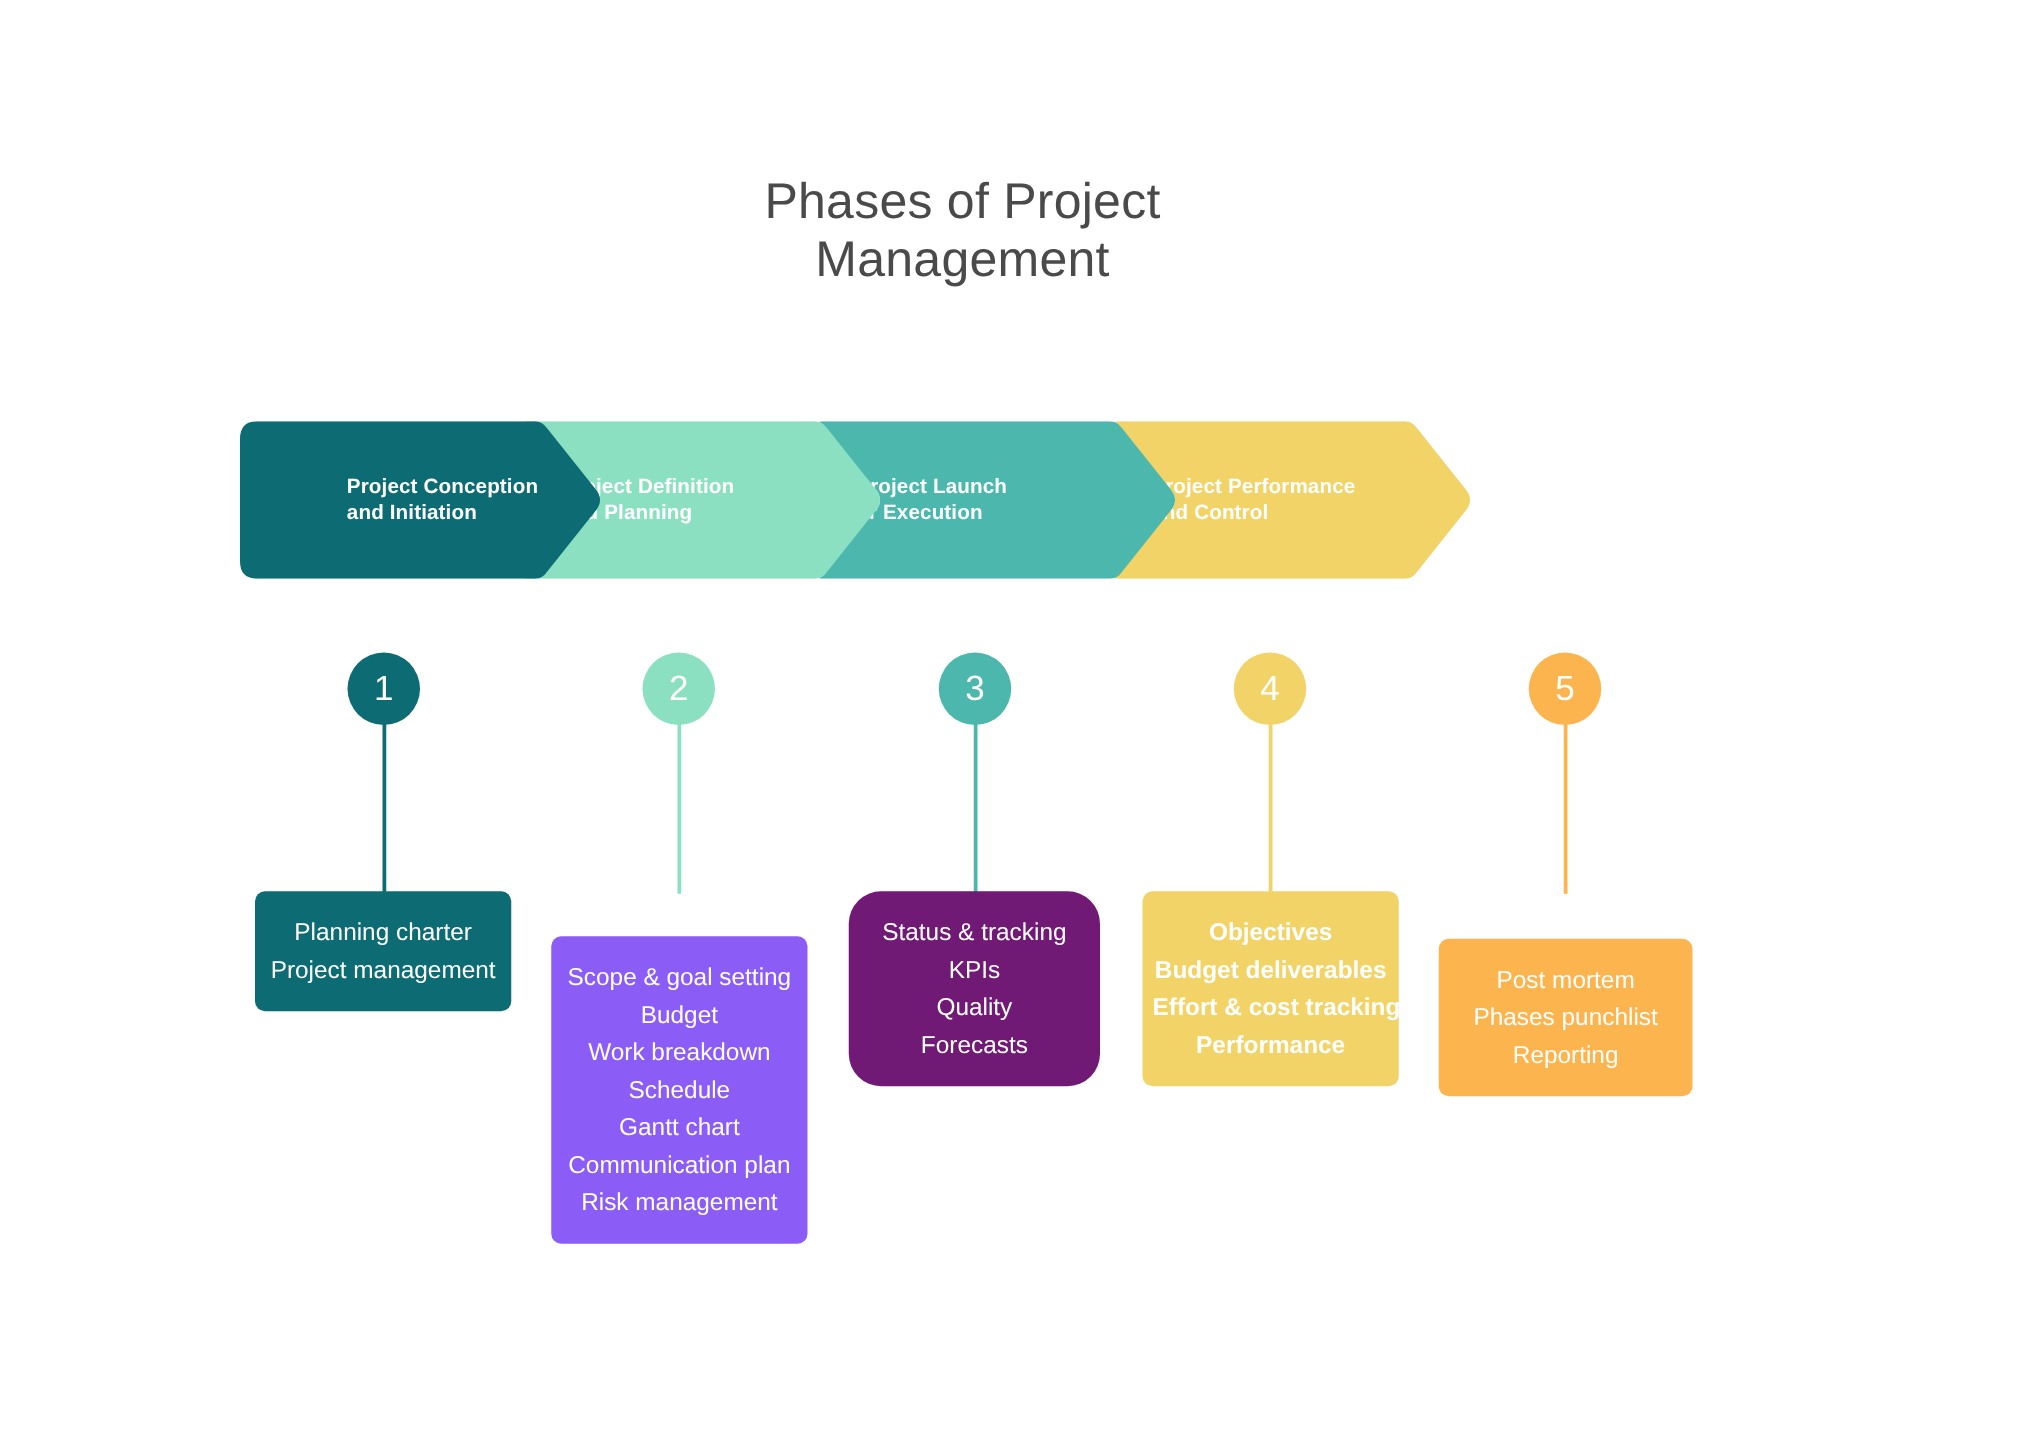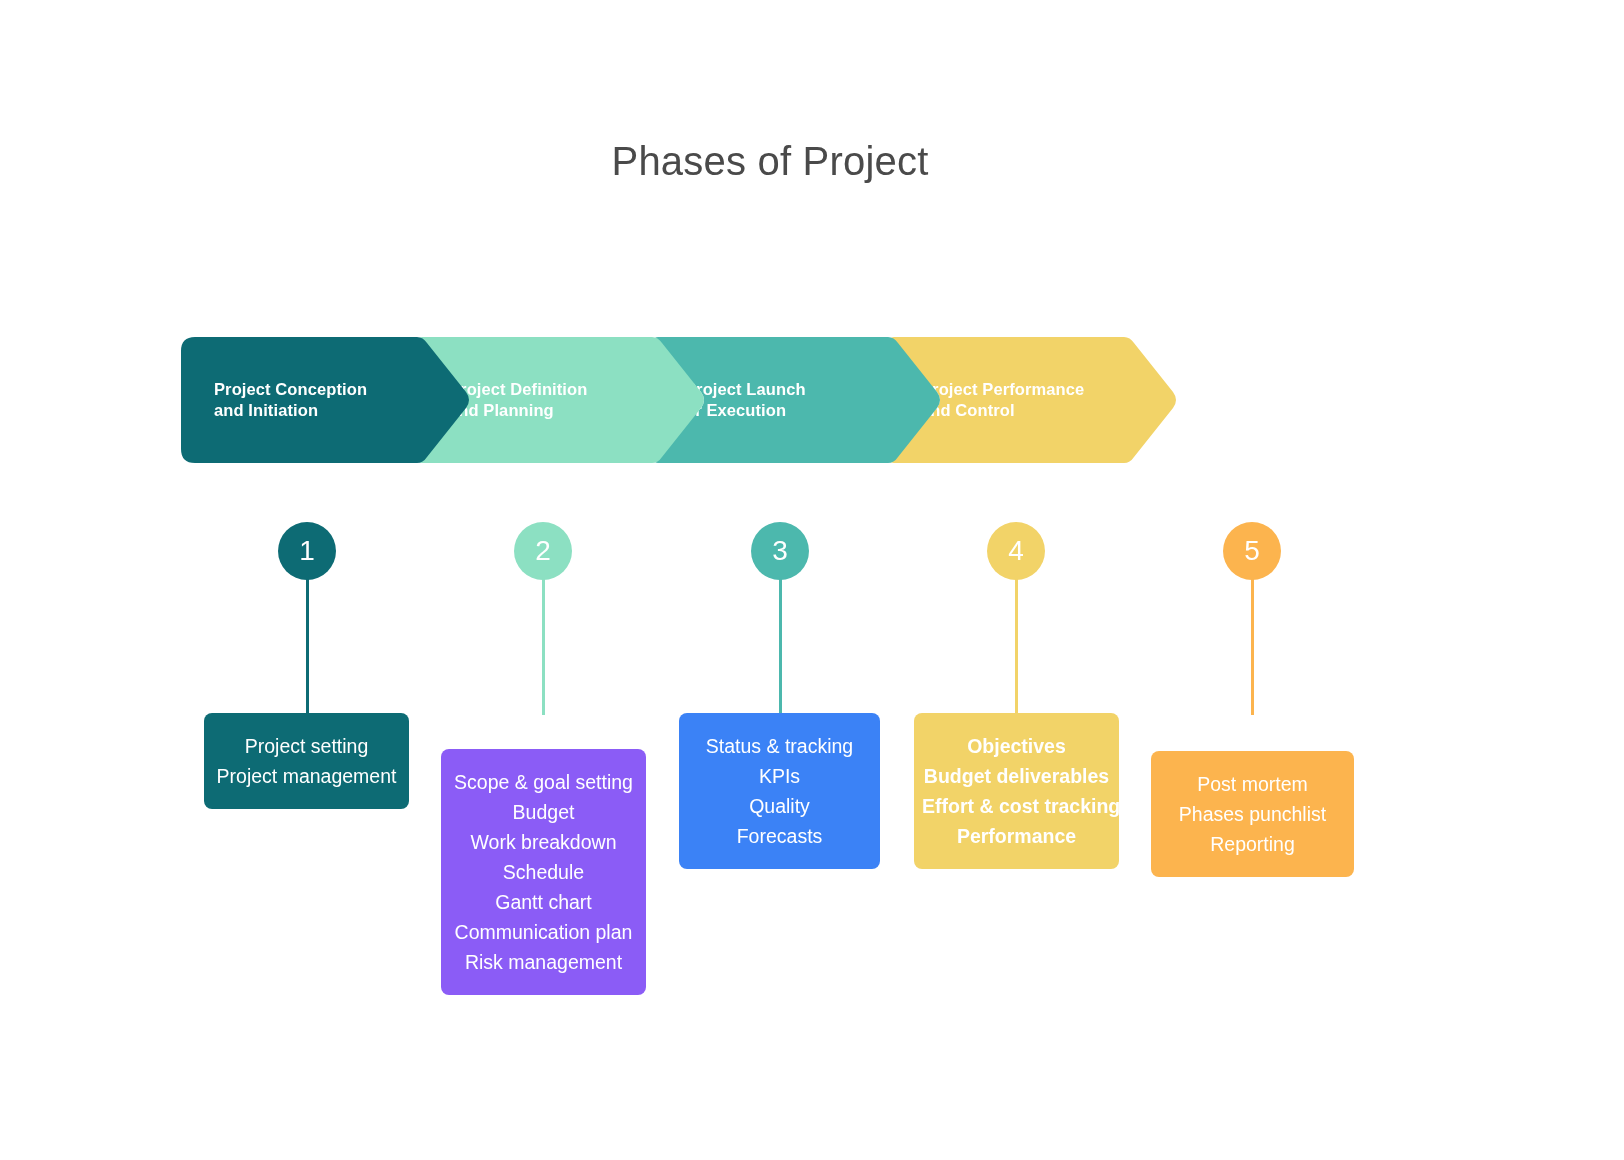--- a/index.html
+++ b/index.html
@@ -112,24 +112,25 @@
     white-space: nowrap;
   }
 </style>
 </head>
 <body>
 
 <div id="canvas">
 
   <div id="title">
     <span class="tline">Phases of Project</span>
+    <span class="tline">Management</span>
   </div>
 
   <div id="chevron-band">
-      <div class="chevron" style="left: 1px; width: 291px; z-index: 10;">
+      <div class="chevron" style="left: 12px; width: 291px; z-index: 10; justify-content: center;">
         <svg class="chev-shape" viewBox="0 0 291 126" preserveAspectRatio="none">
           <path d="M 14 0 L 236 0 Q 242 0 246 6 L 285 55 Q 291 63 285 71 L 246 120 Q 242 126 236 126 L 14 126 Q 0 126 0 112 L 0 14 Q 0 0 14 0 Z" fill="#0d6b74"></path>
         </svg>
         <div class="chev-label">Project Conception
 and Initiation</div>
       </div>
       <div class="chevron" style="left: 236px; width: 291px; z-index: 9;">
         <svg class="chev-shape" viewBox="0 0 291 126" preserveAspectRatio="none">
           <path d="M 6 0 L 236 0 Q 242 0 246 6 L 285 55 Q 291 63 285 71 L 246 120 Q 242 126 236 126 L 6 126 Q 0 126 4 118 L 49 71 Q 55 63 49 55 L 4 8 Q 0 0 6 0 Z" fill="#8ce0c2"></path>
         </svg>
@@ -151,41 +152,41 @@
 and Control</div>
       </div>
     </div>
 
   <div id="lower-layer">
       <div class="connector" style="left: 305.5px; top: 578px; height: 137px; background: rgb(13, 107, 116);"></div>
       <div class="step-circle" style="left: 278px; top: 522px; background: rgb(13, 107, 116);">
         <span>1</span>
       </div>
       <div class="detail-card" style="left: 204px; top: 713px; width: 205px; background: rgb(13, 107, 116);">
-        <span class="item">Project setting</span>
+        <span class="item">Planning charter</span>
         <span class="item">Project management</span>
       </div>
       <div class="connector" style="left: 541.5px; top: 578px; height: 137px; background: rgb(140, 224, 194);"></div>
       <div class="step-circle" style="left: 514px; top: 522px; background: rgb(140, 224, 194);">
         <span>2</span>
       </div>
       <div class="detail-card" style="left: 441px; top: 749px; width: 205px; background: #8b5cf6;">
         <span class="item">Scope &amp; goal setting</span>
         <span class="item">Budget</span>
         <span class="item">Work breakdown</span>
         <span class="item">Schedule</span>
         <span class="item">Gantt chart</span>
         <span class="item">Communication plan</span>
         <span class="item">Risk management</span>
       </div>
       <div class="connector" style="left: 778.5px; top: 578px; height: 137px; background: rgb(76, 184, 173);"></div>
       <div class="step-circle" style="left: 751px; top: 522px; background: rgb(76, 184, 173);">
         <span>3</span>
       </div>
-      <div class="detail-card" style="left: 679px; top: 713px; width: 201px; background: #3b82f6;">
+      <div class="detail-card" style="left: 679px; top: 713px; width: 201px; background: #701a75; border-radius: 26px;">
         <span class="item">Status &amp; tracking</span>
         <span class="item">KPIs</span>
         <span class="item">Quality</span>
         <span class="item">Forecasts</span>
       </div>
       <div class="connector" style="left: 1014.5px; top: 578px; height: 137px; background: rgb(242, 211, 104);"></div>
       <div class="step-circle" style="left: 987px; top: 522px; background: rgb(242, 211, 104);">
         <span>4</span>
       </div>
       <div class="detail-card" style="left: 914px; top: 713px; width: 205px; background: rgb(242, 211, 104); font-weight: bold;">

